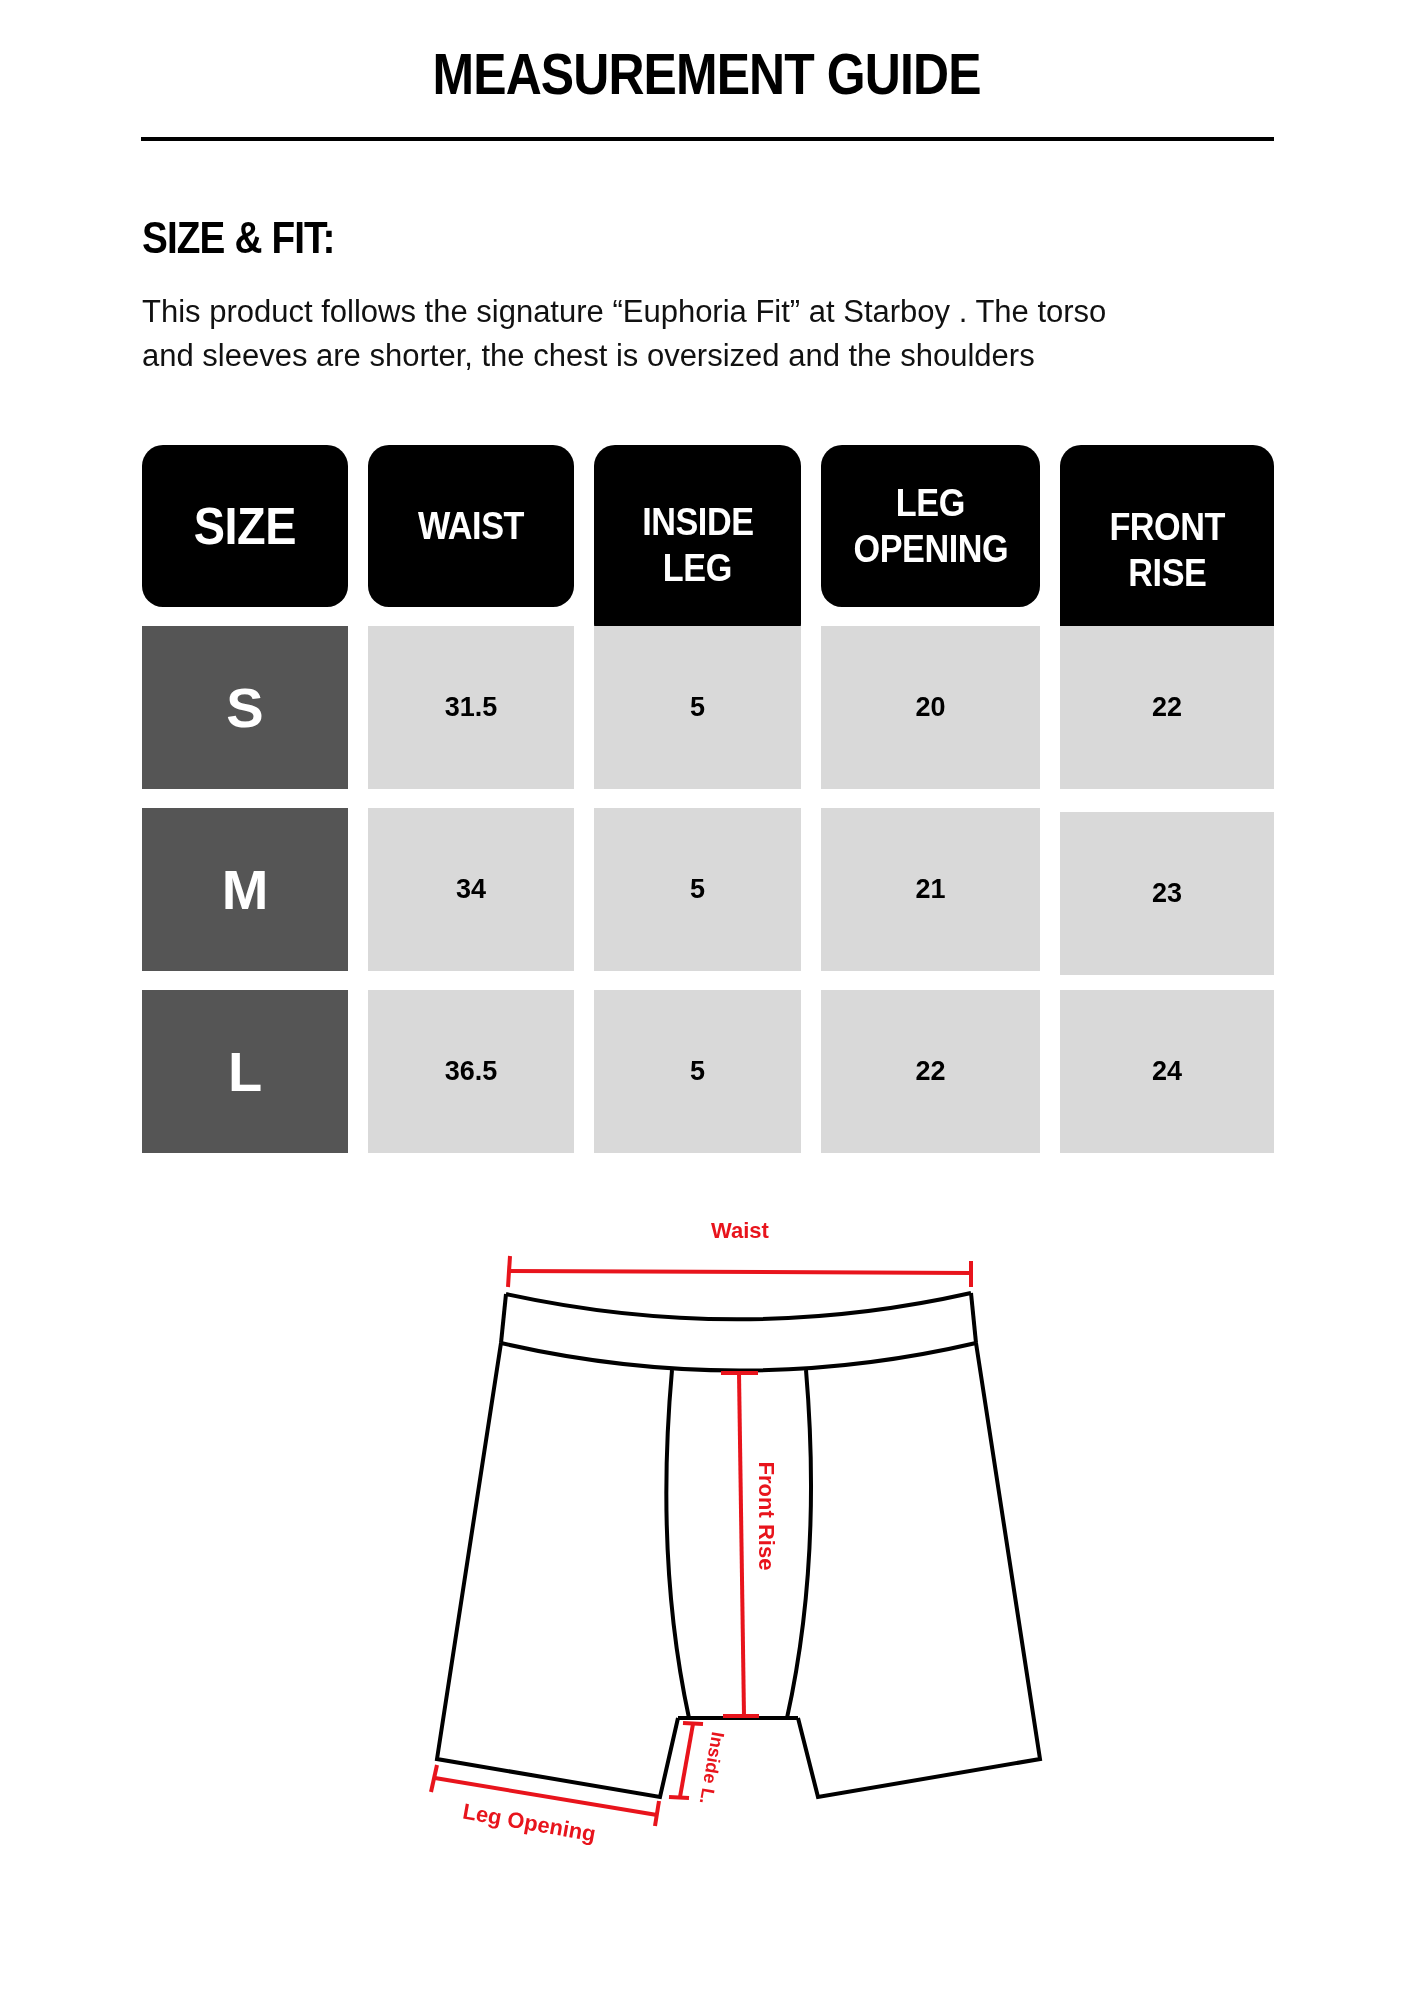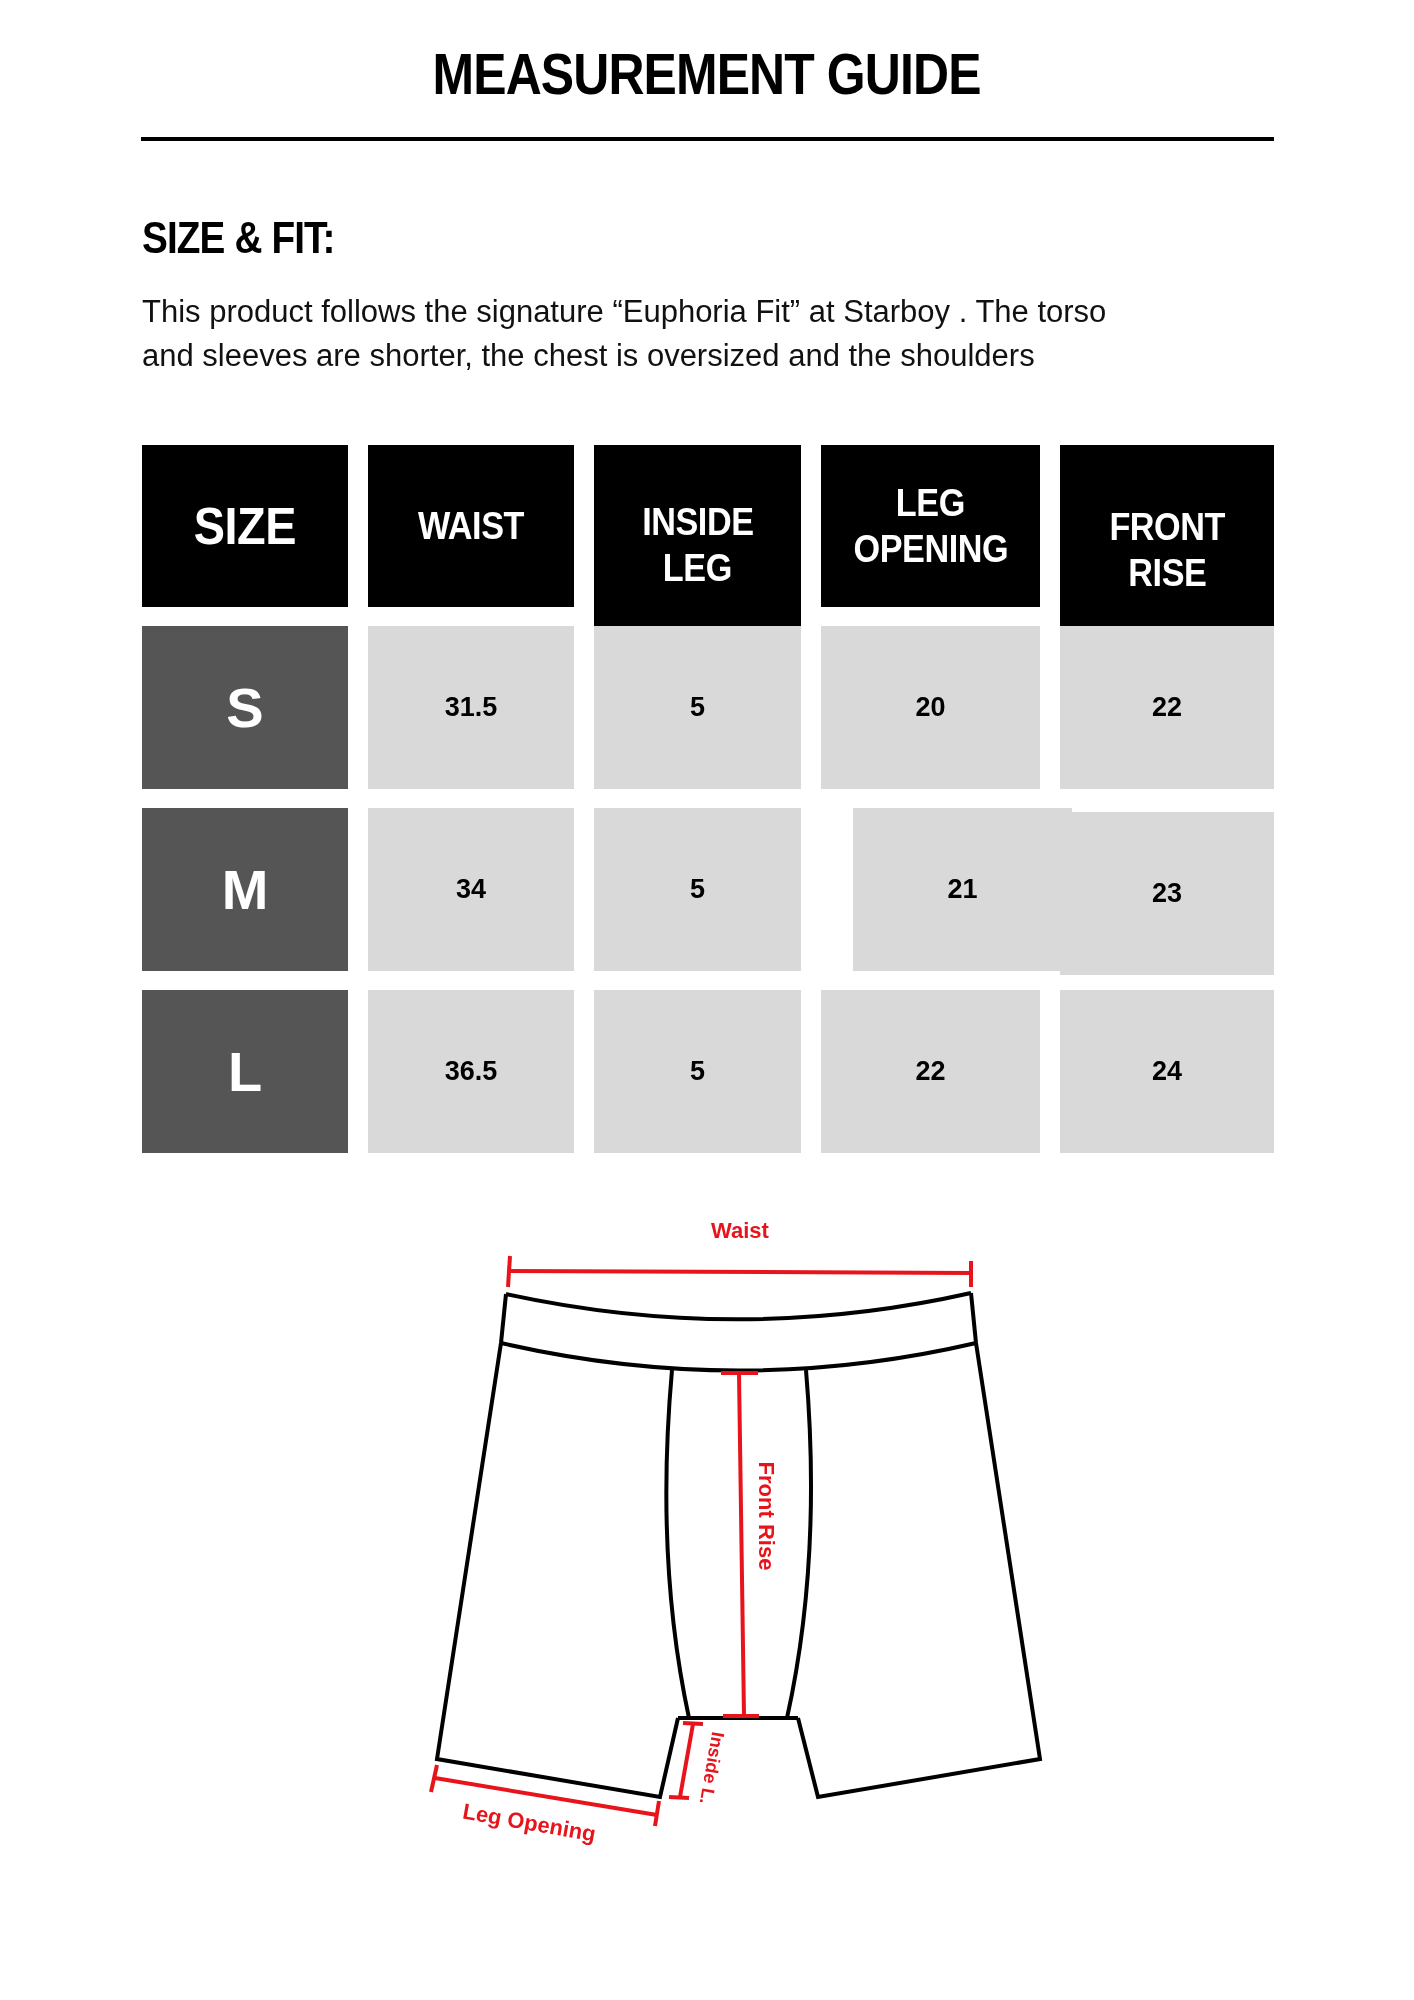--- a/index.html
+++ b/index.html
@@ -21,21 +21,21 @@
   .section-heading span { display:inline-block; transform:scaleX(0.88); transform-origin:left; }
 
   .intro { position:absolute; left:142px; top:290px; width:1140px; font-size:31px; line-height:44px; color:#111; }
   .intro .line { display:block; white-space:nowrap; }
 
   .grid { position:absolute; left:0; top:0; }
   .cell {
     position:absolute; display:flex; align-items:center; justify-content:center;
     text-align:center; font-weight:bold;
   }
-  .hdr { background:#000; color:#fff; font-size:38px; line-height:46px; letter-spacing:-0.5px; }
+  .hdr { background:#000; color:#fff; font-size:38px; line-height:46px; letter-spacing:-0.5px;border-radius:21px; }
   .hdr .txt { display:inline-block; transform:scaleX(0.9); }
   .hdr.size-hdr { font-size:52px; }
   .size-cell { background:#555555; color:#fff; font-size:56px; }
   .val-cell { background:#d9d9d9; color:#000; font-size:27px; }
 
   .diagram { position:absolute; left:0; top:1180px; width:1414px; height:700px; }
   .diagram text { font-family:"Liberation Sans", sans-serif; font-weight:bold; fill:#e8141c; }
 </style>
 </head>
 <body>
@@ -76,21 +76,21 @@
 
   <div class="cell size-cell" style="left:142px;top:626px;width:206px;height:163px;">S</div>
   <div class="cell val-cell" style="left:368px;top:626px;width:206px;height:163px;">31.5</div>
   <div class="cell val-cell" style="left:594px;top:626px;width:207px;height:163px;">5</div>
   <div class="cell val-cell" style="left:821px;top:626px;width:219px;height:163px;">20</div>
   <div class="cell val-cell" style="left:1060px;top:626px;width:214px;height:163px;">22</div>
 
   <div class="cell size-cell" style="left:142px;top:808px;width:206px;height:163px;">M</div>
   <div class="cell val-cell" style="left:368px;top:808px;width:206px;height:163px;">34</div>
   <div class="cell val-cell" style="left:594px;top:808px;width:207px;height:163px;">5</div>
-  <div class="cell val-cell" style="left:821px;top:808px;width:219px;height:163px;margin-left:32px;">21</div>
+  <div class="cell val-cell" style="left:821px;top:808px;width:219px;height:163px;">21</div>
   <div class="cell val-cell" style="left:1060px;top:812px;width:214px;height:163px;">23</div>
 
   <div class="cell size-cell" style="left:142px;top:990px;width:206px;height:163px;">L</div>
   <div class="cell val-cell" style="left:368px;top:990px;width:206px;height:163px;">36.5</div>
   <div class="cell val-cell" style="left:594px;top:990px;width:207px;height:163px;">5</div>
   <div class="cell val-cell" style="left:821px;top:990px;width:219px;height:163px;">22</div>
   <div class="cell val-cell" style="left:1060px;top:990px;width:214px;height:163px;">24</div>
 </div>
 
 <svg class="diagram" viewBox="0 1180 1414 700" width="1414" height="700" xmlns="http://www.w3.org/2000/svg">

